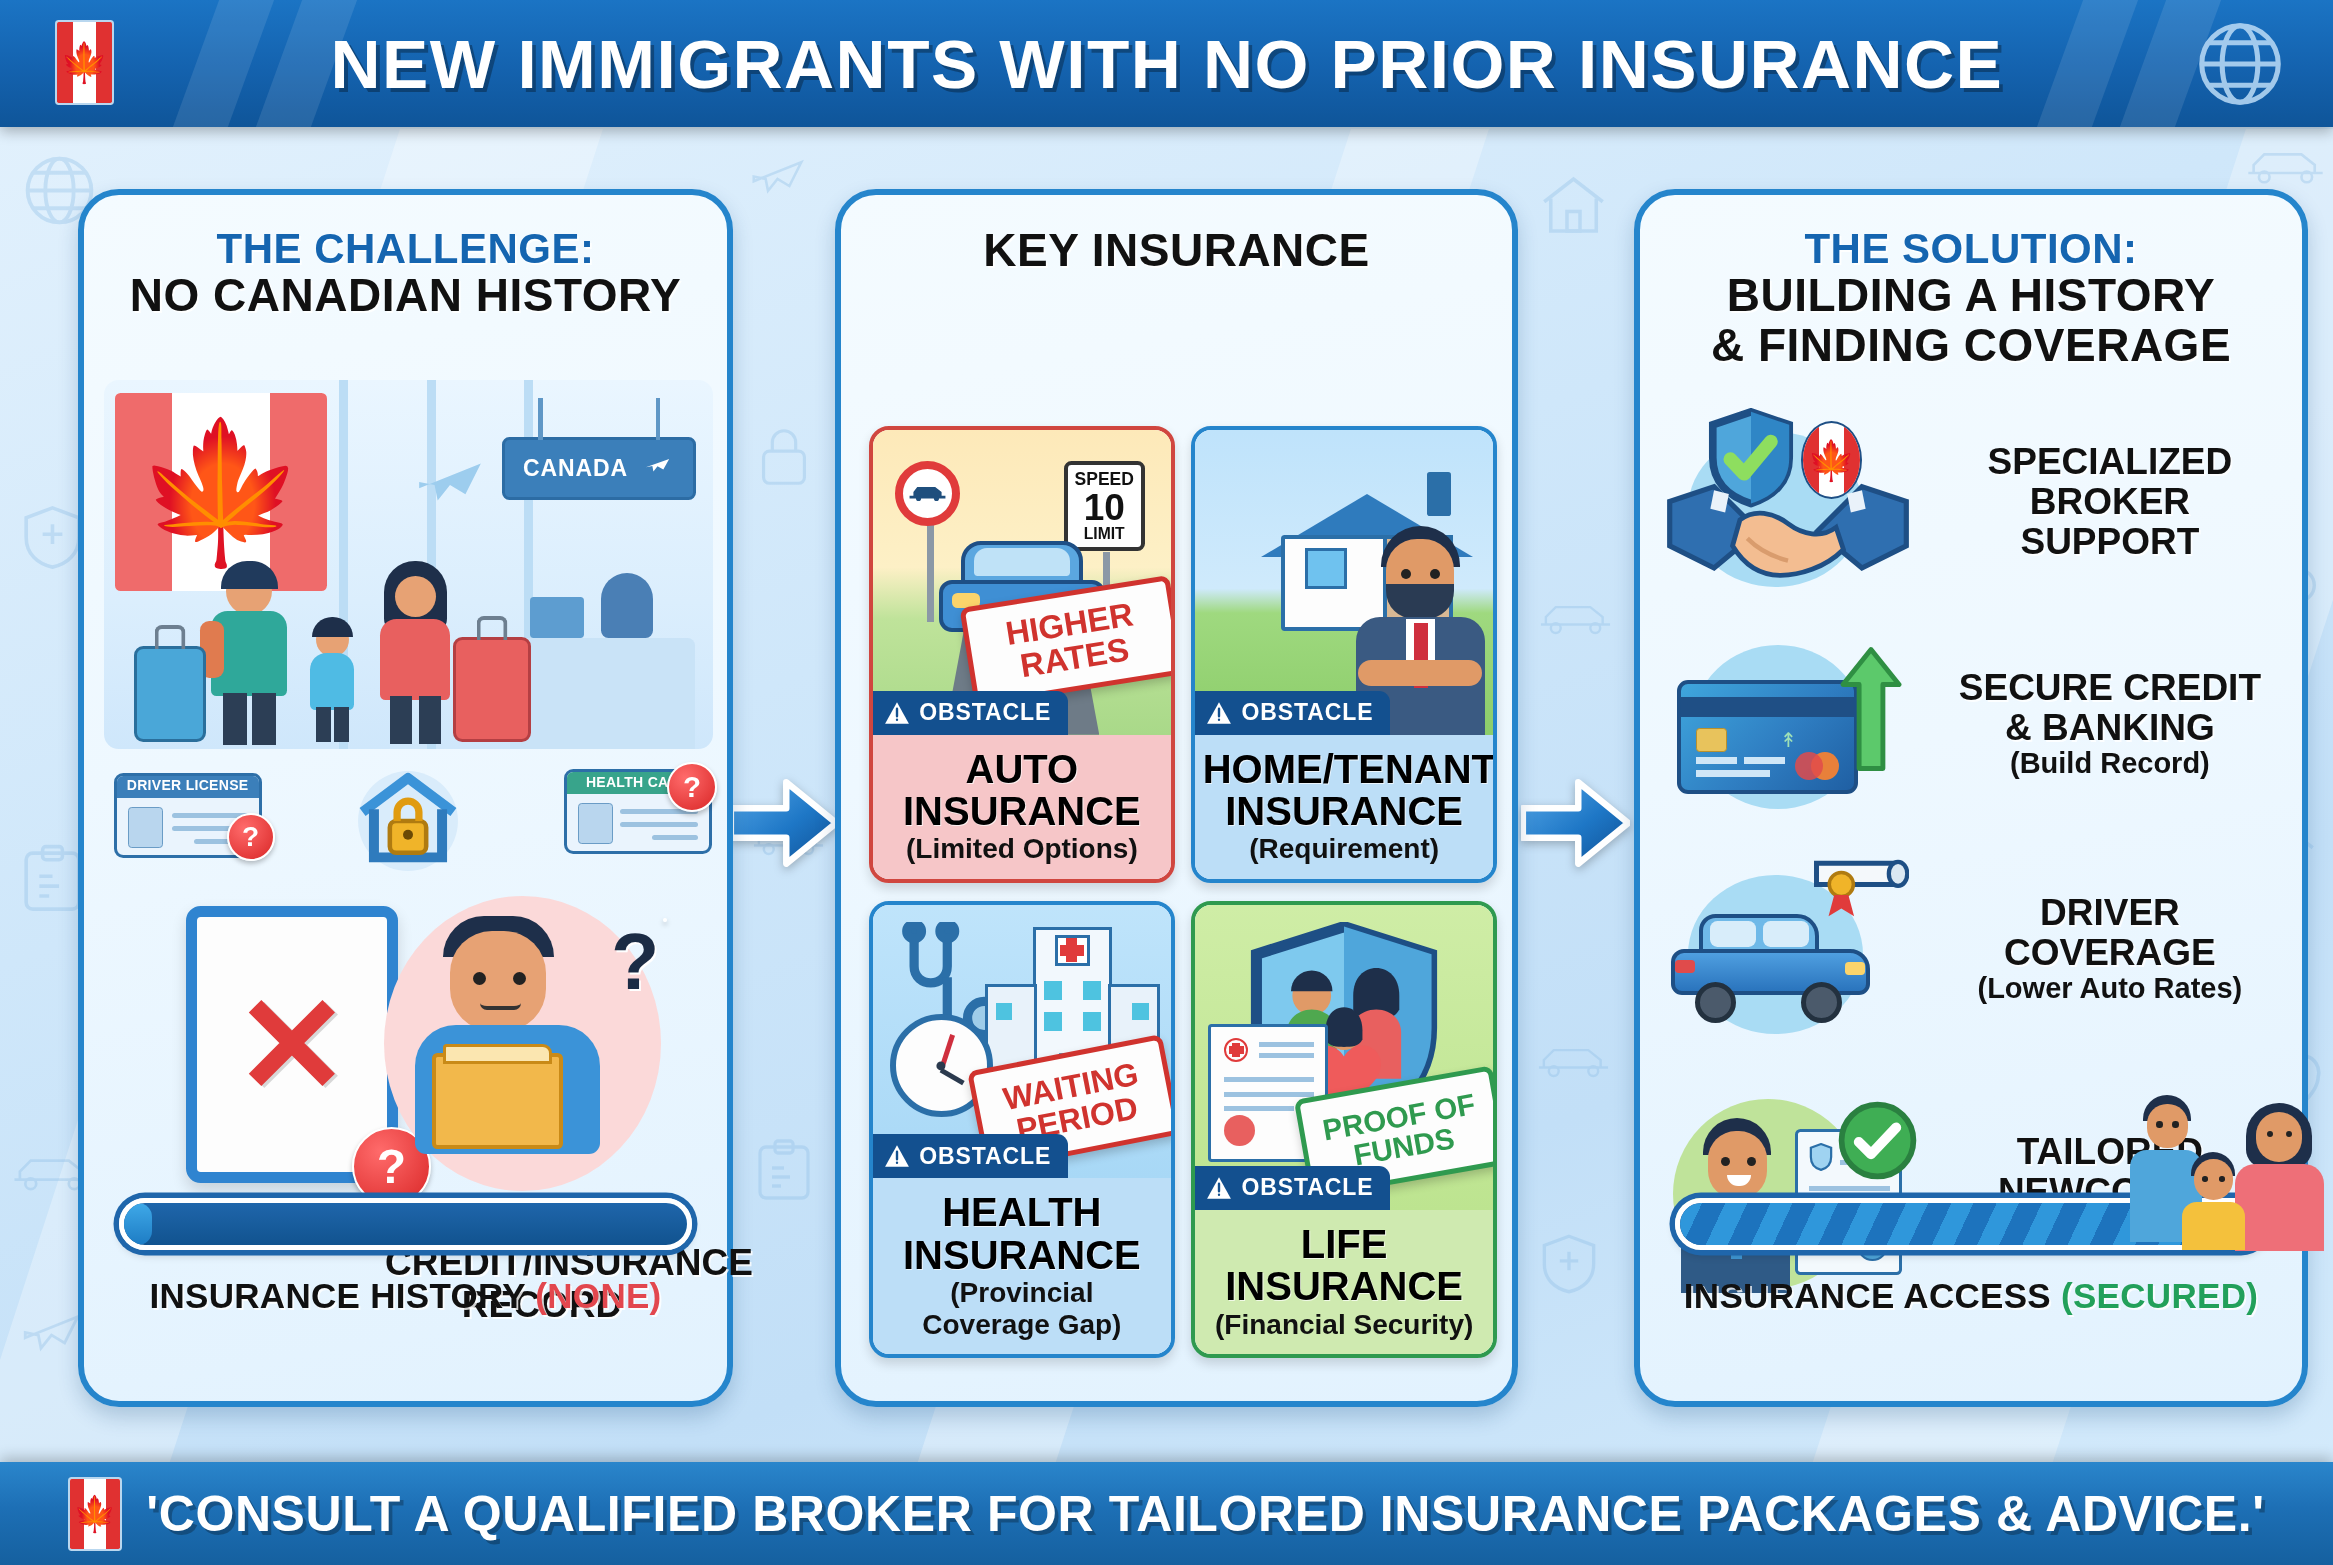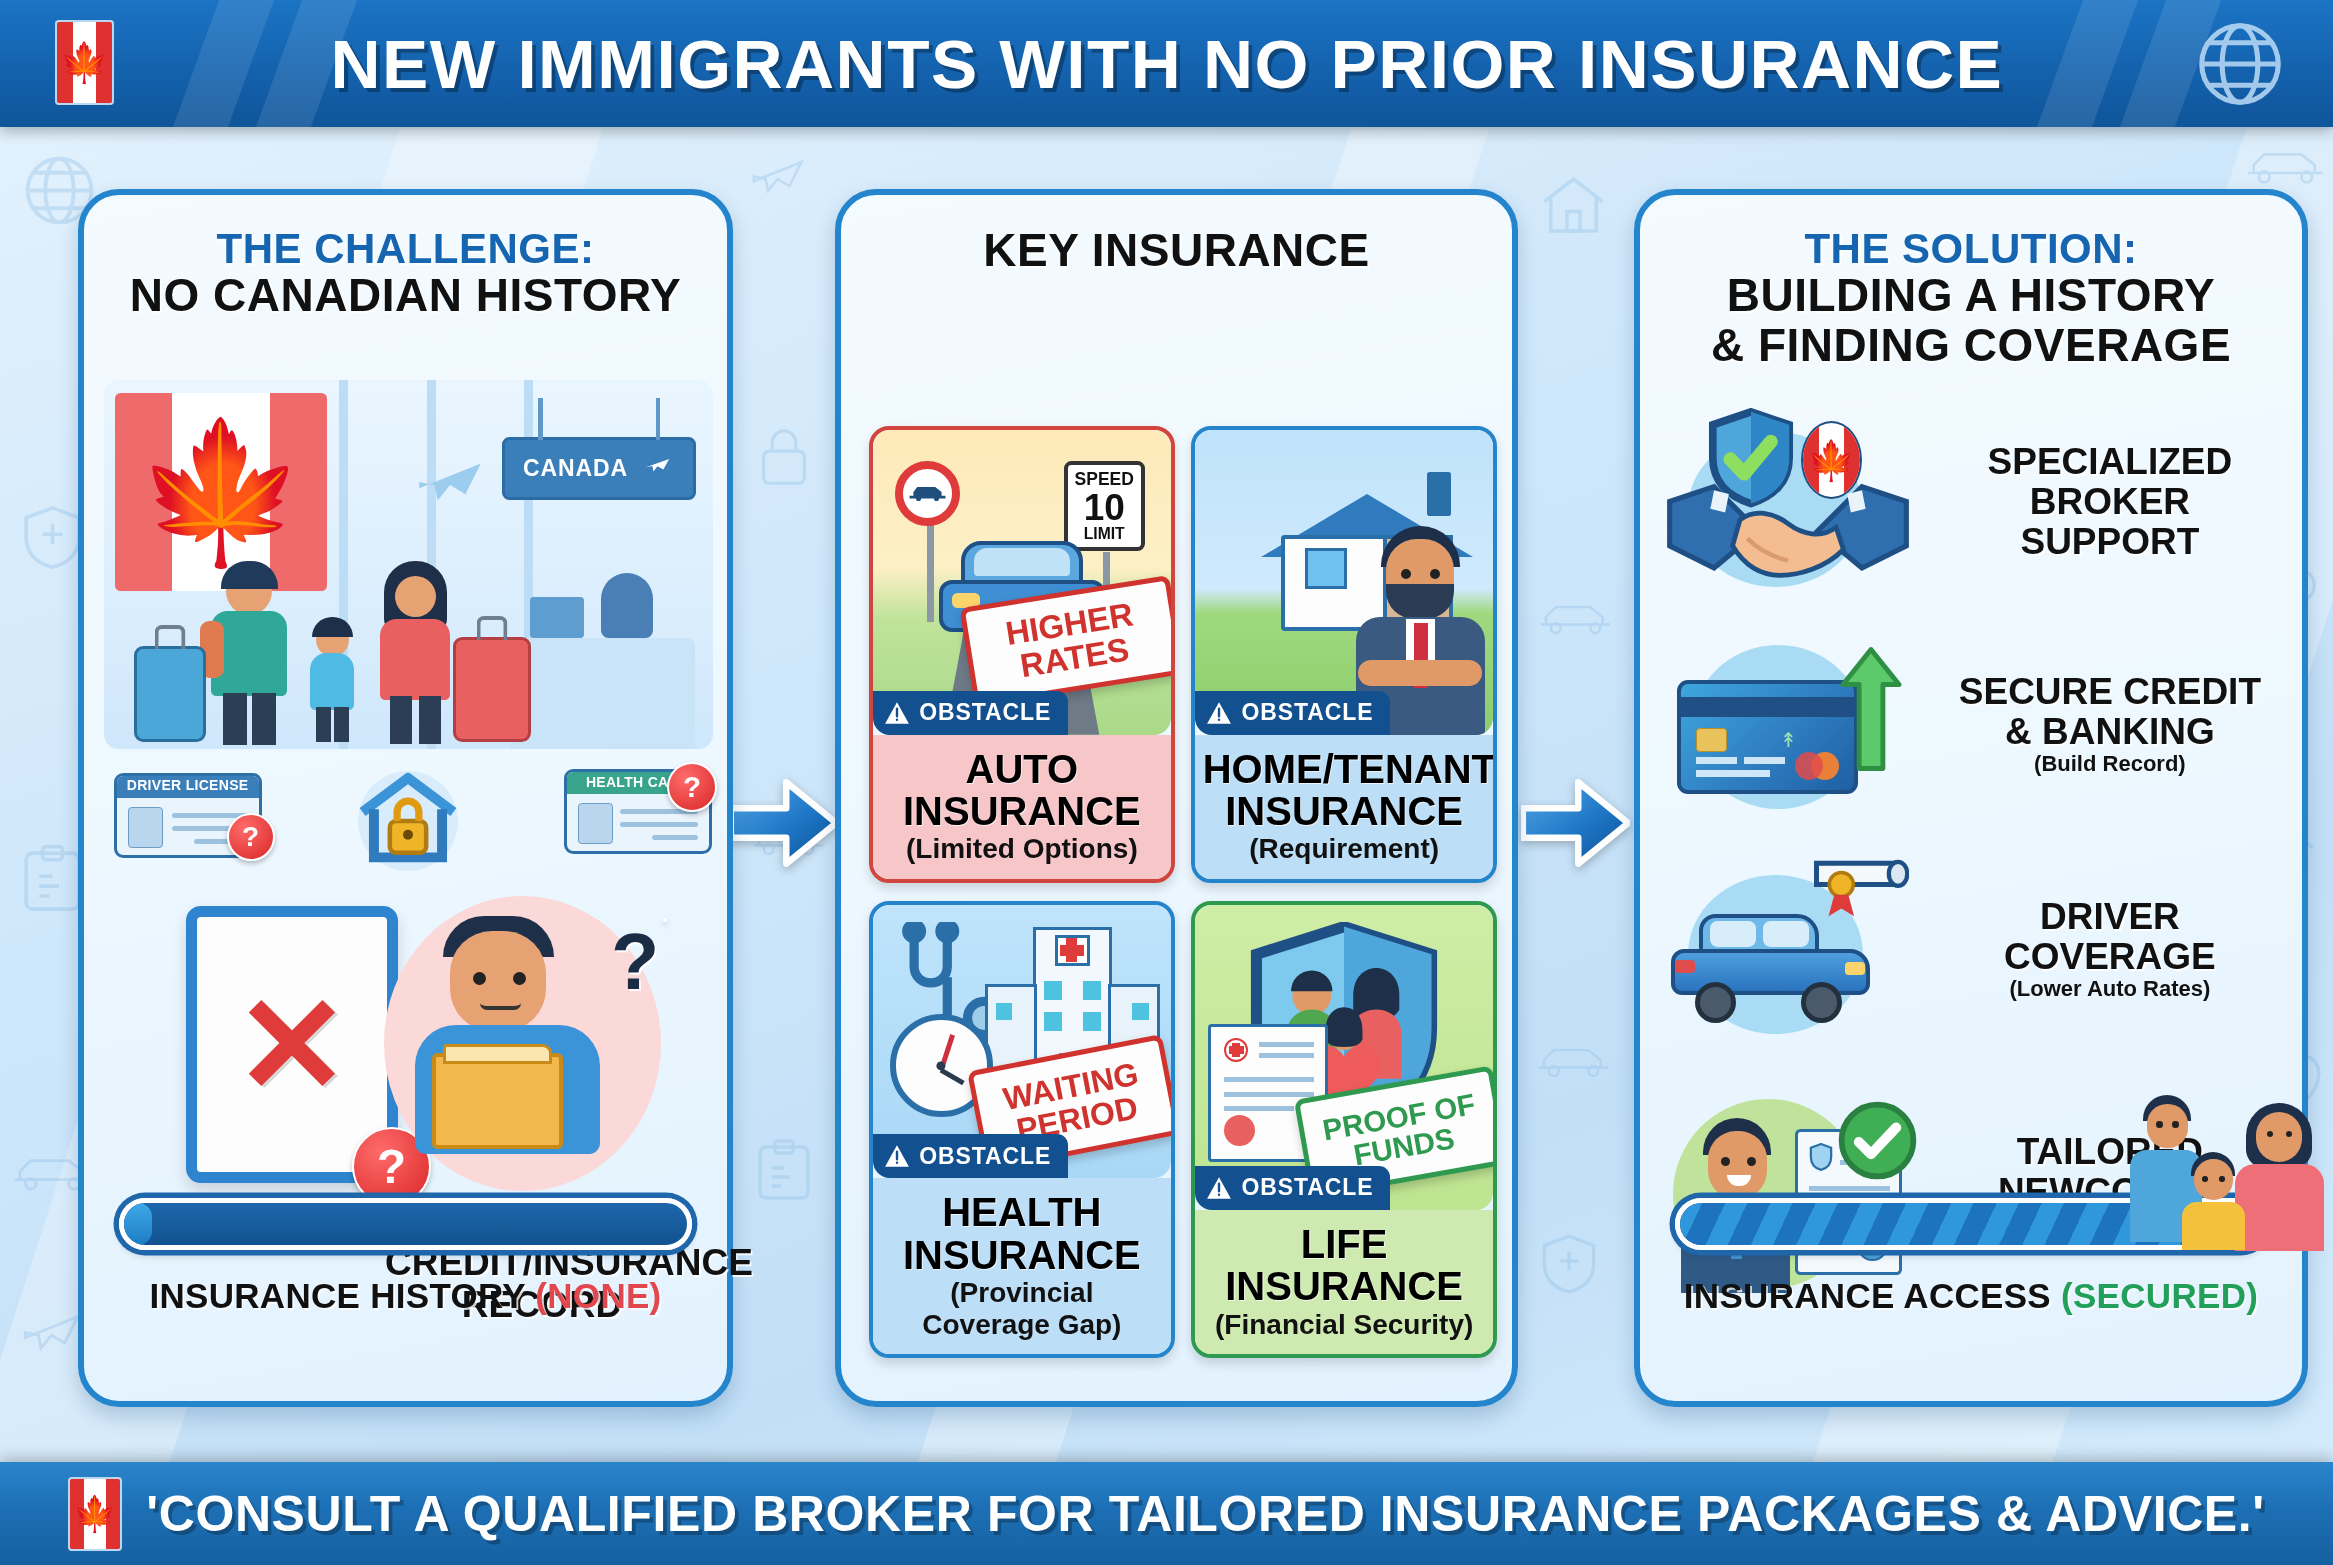--- a/index.html
+++ b/index.html
@@ -194,21 +194,21 @@
   
   .grid2 { position:absolute; left:28px; top:231px; width:628px; height:932px;
            display:grid; grid-template-columns:1fr 1fr; grid-template-rows:1fr 1fr;
            gap: 18.5px 16.6px; }
   .icard {
     border-radius: 20px; border:4.6px solid #d0463f; overflow:hidden;
     display:flex; flex-direction:column;
     box-shadow: 0 5.5px 11px rgba(0,0,0,.14);
     position:relative;
   }
-  .icard .art { flex:1 1 auto; position:relative; overflow:hidden;border-radius:17px; }
+  .icard .art { flex:1 1 auto; position:relative; overflow:hidden; }
   .icard .cap {
     padding: 13px 7.4px 14.8px; text-align:center; line-height:1.06;
   }
   .icard .cap .t { font-size: 40px; font-weight:800; color:#000000;
                    text-shadow: 0.9px 0.9px 0 rgba(255,255,255,.7); }
   .icard .cap .s { font-size: 28px; font-weight:700; color:#111; margin-top:1.8px; }
   .obstacle {
     position:absolute; left:0; bottom:0; height:44px; min-width:175px;
     background:#13508f; color:#fff; border-radius:0 11px 0 0;
     display:flex; align-items:center; gap:9.2px; padding:0 16.6px 0 11px;
@@ -244,21 +244,21 @@
              display:flex; flex-direction:column; align-items:center; justify-content:center;
              font-size:24px; font-weight:800; line-height:1; }
 
   
   .srow { position:absolute; left:24px; width:628px; height:194px;
           display:flex; align-items:center; gap: 14.8px; }
   .srow .icon-wrap { width: 249px; height: 185px; position:relative; flex:0 0 249px; }
   .srow .txt { flex:1; text-align:center; line-height:1.08; }
   .srow .txt .t { font-size: 37px; font-weight:800; color:#111;
                   text-shadow: 1.8px 1.8px 0 rgba(255,255,255,.8); }
-  .srow .txt .s { font-size: 22px; font-weight:700; color:#111; }
+  .srow .txt .s { font-size: 29px; font-weight:700; color:#111; }
   .blob { position:absolute; border-radius:50%; }
 
   
   .footer {
     position:absolute; left:0; bottom:0; width:2333px; height:103px;
     background: linear-gradient(180deg,#2a86cc 0%, #1d6fb5 45%, #15609f 100%);
     display:flex; align-items:center; justify-content:center; gap: 24px;
     box-shadow: 0 -4.6px 13px rgba(0,0,0,.22);
   }
   .footer .quote {

